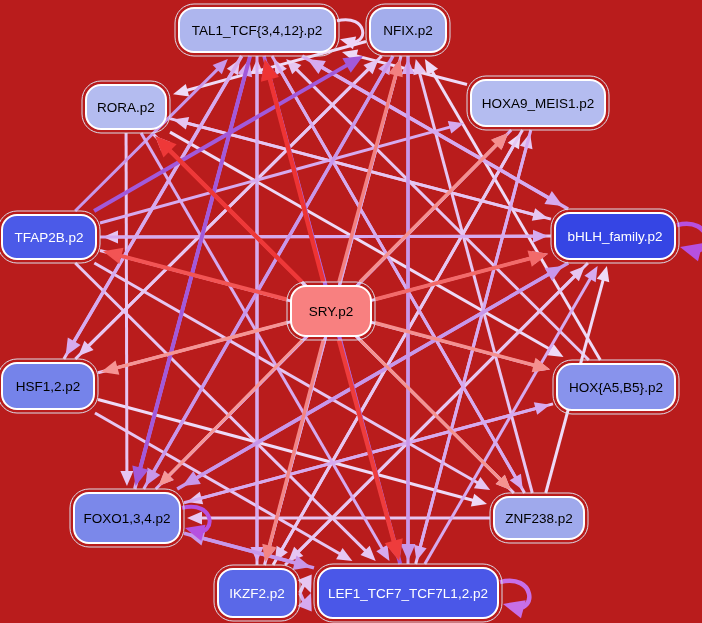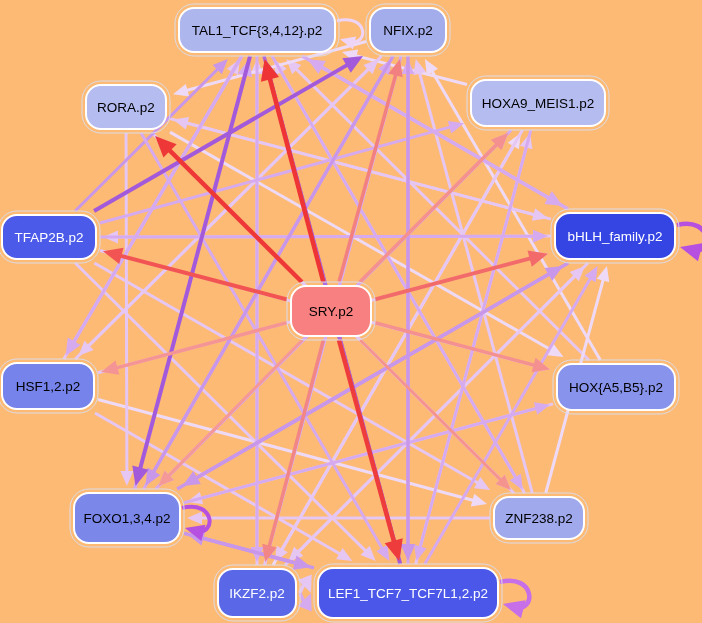--- a/index.html
+++ b/index.html
@@ -1,17 +1,17 @@
 <!DOCTYPE html>
 <html><head>
 <meta charset="utf-8">
 <style>
   html,body{margin:0;padding:0;background:#ffffff;}
   body{width:702px;height:623px;overflow:hidden;font-family:"Liberation Sans",sans-serif;}
-  #network-wrap{position:relative;width:702px;height:623px;background:#fdba74;}
+  #network-wrap{position:relative;width:702px;height:623px;background:#b91c1c;}
   svg{display:block;}
   .node-label{font-family:"Liberation Sans",sans-serif;font-size:13.5px;}
   .node rect{cursor:pointer;}
 </style>
 </head>
 <body>
 
 <div id="network-wrap">
   <svg id="net" width="702" height="623" viewBox="0 0 702 623">
       <g>

